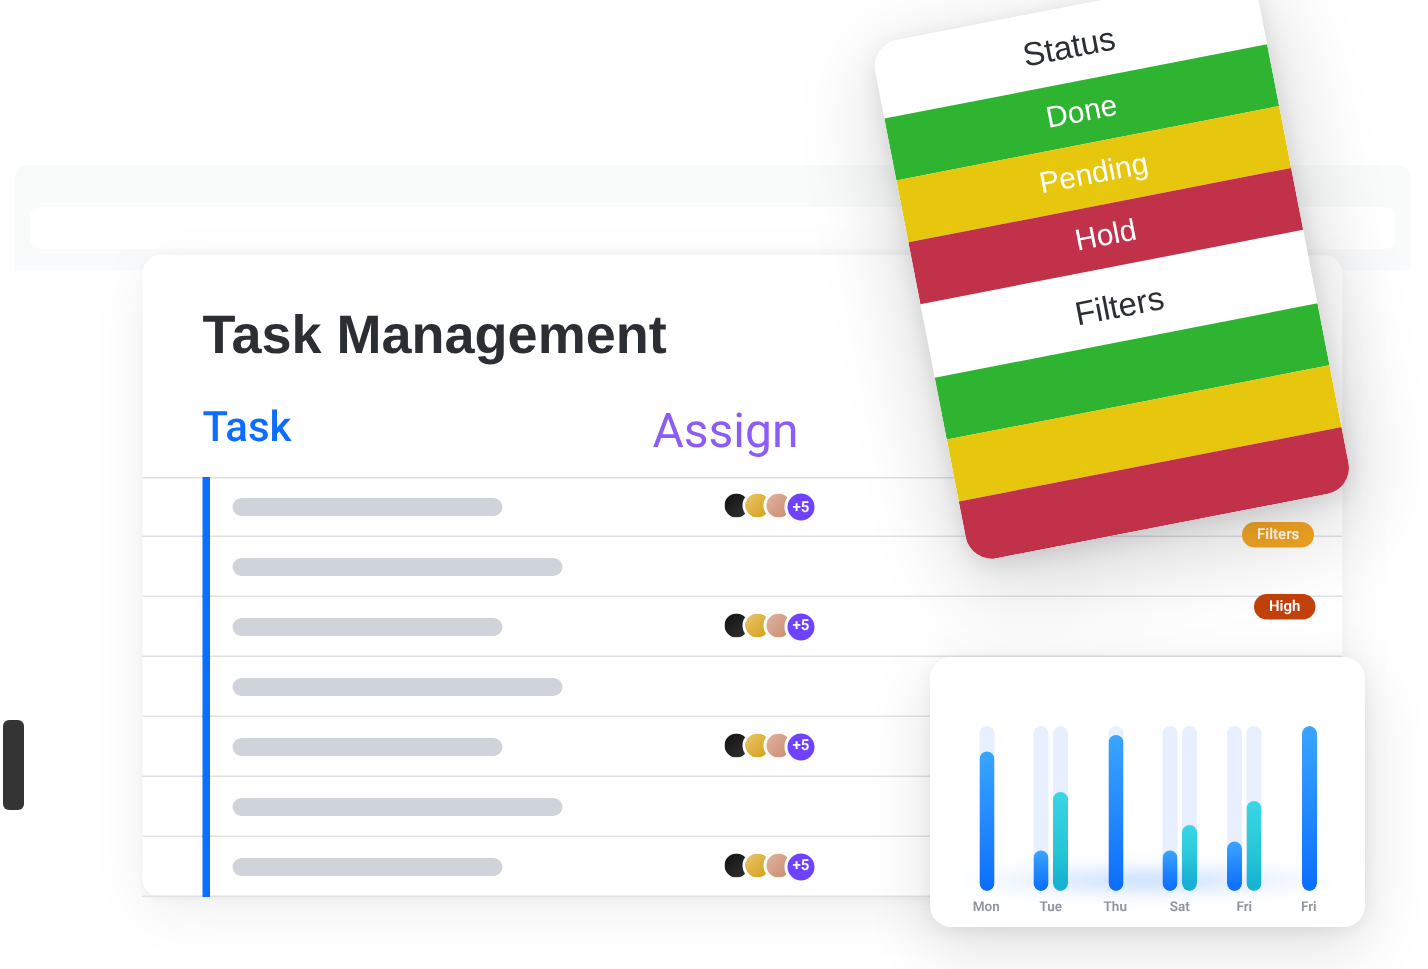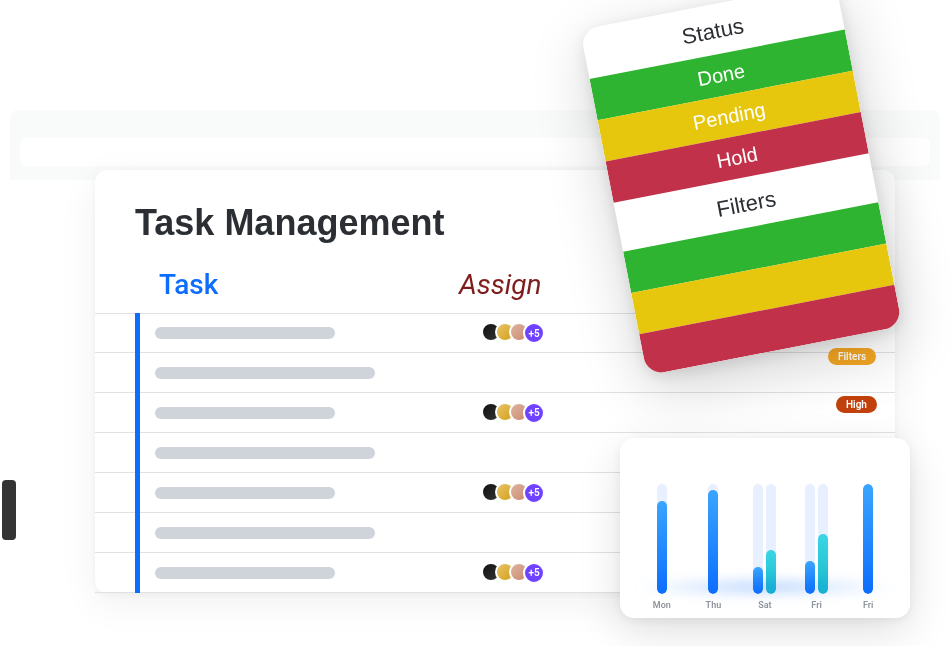--- a/index.html
+++ b/index.html
@@ -51,27 +51,25 @@
   }
   .col-headers {
     display: flex;
     padding: 0 40px 12px;
   }
   .col-headers .col-task {
     width: 300px;
     font-size: 28px;
     font-weight: 500;
     color: #0d6efd;
-    margin-left: 24px;
   }
   .col-headers .col-assign {
-    font-size: 28px;
+    font-size: 32px;
     font-weight: 400;
-    color: #7f1d1d;
-    font-style: italic;
+    color: #8b5cf6;
   }
 
   
   .rows { }
   .row {
     display: flex;
     align-items: center;
     border-bottom: 1px solid #dee2e6;
     height: 40px;
     position: relative;
@@ -352,20 +350,31 @@
         <div style="display: flex; gap: 3px; align-items: flex-end;">
           <div class="btrack">
             <div class="bfill" style="height: 85%;"></div>
           </div>
         </div>
         <div class="blabel">Mon</div>
       </div>
       <div class="bcol">
         <div style="display: flex; gap: 3px; align-items: flex-end;">
           <div class="btrack">
+            <div class="bfill" style="height: 25%;"></div>
+          </div>
+          <div class="btrack">
+            <div class="bfill cyan" style="height: 60%;"></div>
+          </div>
+        </div>
+        <div class="blabel">Tue</div>
+      </div>
+      <div class="bcol">
+        <div style="display: flex; gap: 3px; align-items: flex-end;">
+          <div class="btrack">
             <div class="bfill" style="height: 95%;"></div>
           </div>
         </div>
         <div class="blabel">Thu</div>
       </div>
       <div class="bcol">
         <div style="display: flex; gap: 3px; align-items: flex-end;">
           <div class="btrack">
             <div class="bfill" style="height: 25%;"></div>
           </div>

